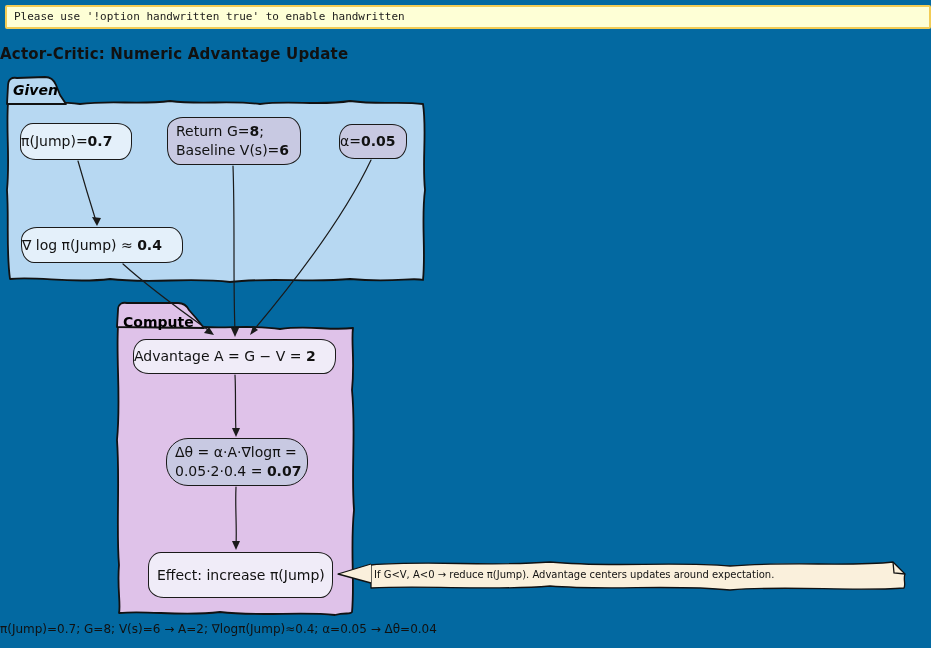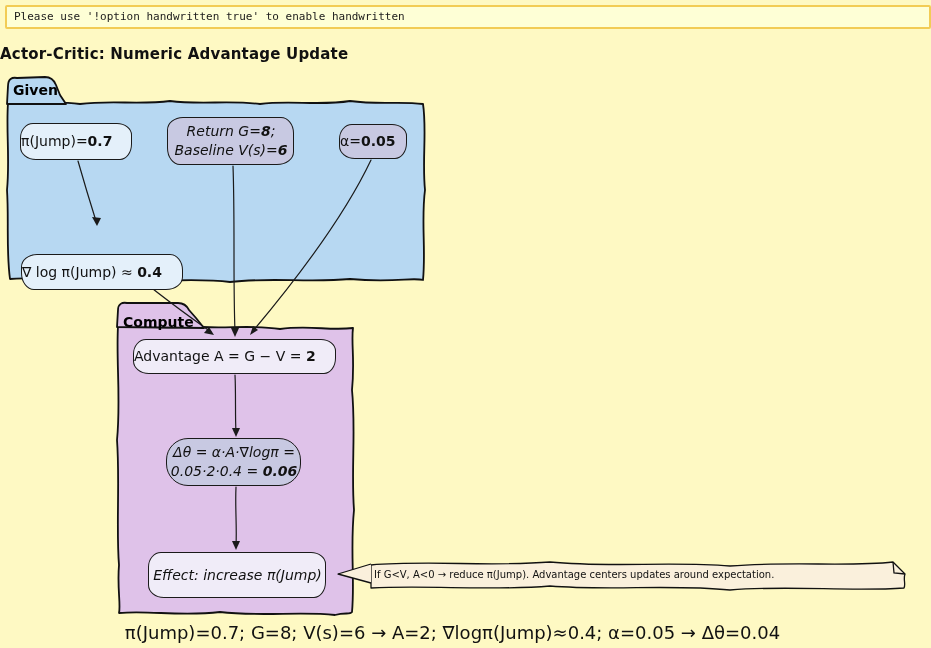--- a/index.html
+++ b/index.html
@@ -1,34 +1,34 @@
 <!DOCTYPE html>
 <html><head>
 <meta charset="utf-8">
 <style>
   html,body{margin:0;padding:0;background:#FFFEF8;}
-  #stage{position:relative;width:931px;height:648px;background:#fef9c3;
+  #stage{position:relative;width:931px;height:648px;background:#0369a1;
          font-family:"DejaVu Sans","Liberation Sans",sans-serif;color:#111;overflow:hidden;}
   
   .banner{position:absolute;left:5px;top:5px;width:915px;height:20px;
           background:#FEFFD6;border:2px solid #F2CC55;border-radius:2px;
           font-family:"DejaVu Sans Mono","Liberation Mono",monospace;
           font-size:11px;line-height:20px;padding-left:7px;color:#1a1a1a;}
   .title{position:absolute;left:0;top:45px;width:905px;text-align:left;
          font-size:15px;font-weight:bold;letter-spacing:.2px;}
-  .caption{position:absolute;left:0;top:622px;width:905px;text-align:center;font-size:18px;}
+  .caption{position:absolute;left:0;top:622px;width:905px;text-align:left;font-size:12px;}
   
   svg.canvas{position:absolute;left:0;top:0;z-index:0;}
   
   .tab-label{position:absolute;z-index:2;font-size:14px;font-weight:bold;color:#000;}
   
   .node{position:absolute;z-index:2;border:1.4px solid #1a1a1a;font-size:14px;
         display:flex;flex-direction:column;justify-content:center;align-items:flex-start;
         line-height:19px;color:#111;}
-  .node.leftalign{align-items:center;padding-left:1px;font-style:italic;}
+  .node.leftalign{align-items:flex-start;padding-left:8px;}
   .r1{border-radius:13px 15px 12px 16px / 15px 12px 16px 13px;}
   .r2{border-radius:16px 13px 17px 13px / 13px 16px 13px 17px;}
   .bg-lblue{background:#E4F0FA;}
   .bg-lav{background:#C8C9E2;}
   .bg-pale{background:#F0ECF8;}
   .node b{font-weight:bold;}
   
   .note-text{position:absolute;z-index:2;left:374px;top:562px;width:524px;height:26px;
              line-height:26px;font-size:10px;white-space:nowrap;}
 </style>
@@ -77,47 +77,47 @@
     <g fill="#1a1a1a" stroke="none">
       <path d="M97,226 L92,217 L101,218 Z"></path>
       <path d="M235,337 L231,328 L239,328 Z"></path>
       <path d="M250,335 L258,330 L253,326 Z"></path>
       <path d="M214,335 L204,333 L209,327 Z"></path>
       <path d="M236,437 L232,428 L240,428 Z"></path>
       <path d="M236,550 L232,541 L240,541 Z"></path>
     </g>
   </svg>
 
-  <div class="tab-label" style="left:13px;top:82px;">Given</div>
+  <div class="tab-label" style="left:13px;top:82px;font-style:italic;">Given</div>
   <div class="tab-label" style="left:123px;top:306px;margin-top:8px;">Compute</div>
 
   <div class="node bg-lblue r1" style="left:20px;top:123px;width:110px;height:35px;">
     <div><span>π(Jump)=</span><b>0.7</b></div>
   </div>
 
   <div class="node bg-lav r2 leftalign" style="left:167px;top:117px;width:124px;height:46px;">
     <div><span>Return G=</span><b>8</b><span>;</span></div>
     <div><span>Baseline V(s)=</span><b>6</b></div>
   </div>
 
   <div class="node bg-lav r1" style="left:339px;top:124px;width:66px;height:33px;">
     <div><span>α=</span><b>0.05</b></div>
   </div>
 
-  <div class="node bg-lblue r2" style="left:21px;top:227px;width:160px;height:34px;margin-top:27px;">
+  <div class="node bg-lblue r2" style="left:21px;top:227px;width:160px;height:34px;">
     <div><span>∇ log π(Jump) ≈ </span><b>0.4</b></div>
   </div>
 
   <div class="node bg-pale r1" style="left:133px;top:339px;width:201px;height:33px;">
     <div><span>Advantage A = G − V = </span><b>2</b></div>
   </div>
 
   <div class="node bg-lav r2 leftalign" style="left:166px;top:438px;width:132px;height:46px;border-radius:22px;">
     <div>Δθ = α·A·∇logπ =</div>
-    <div><span>0.05·2·0.4 = </span><b>0.06</b></div>
+    <div><span>0.05·2·0.4 = </span><b>0.07</b></div>
   </div>
 
   <div class="node bg-pale r1 leftalign" style="left:148px;top:552px;width:175px;height:44px;">
     <div>Effect: increase π(Jump)</div>
   </div>
 
   <div class="note-text">If G&lt;V, A&lt;0 → reduce π(Jump). Advantage centers updates around expectation.</div>
 
   <div class="caption">π(Jump)=0.7; G=8; V(s)=6 → A=2; ∇logπ(Jump)≈0.4; α=0.05 → Δθ=0.04</div>
 

